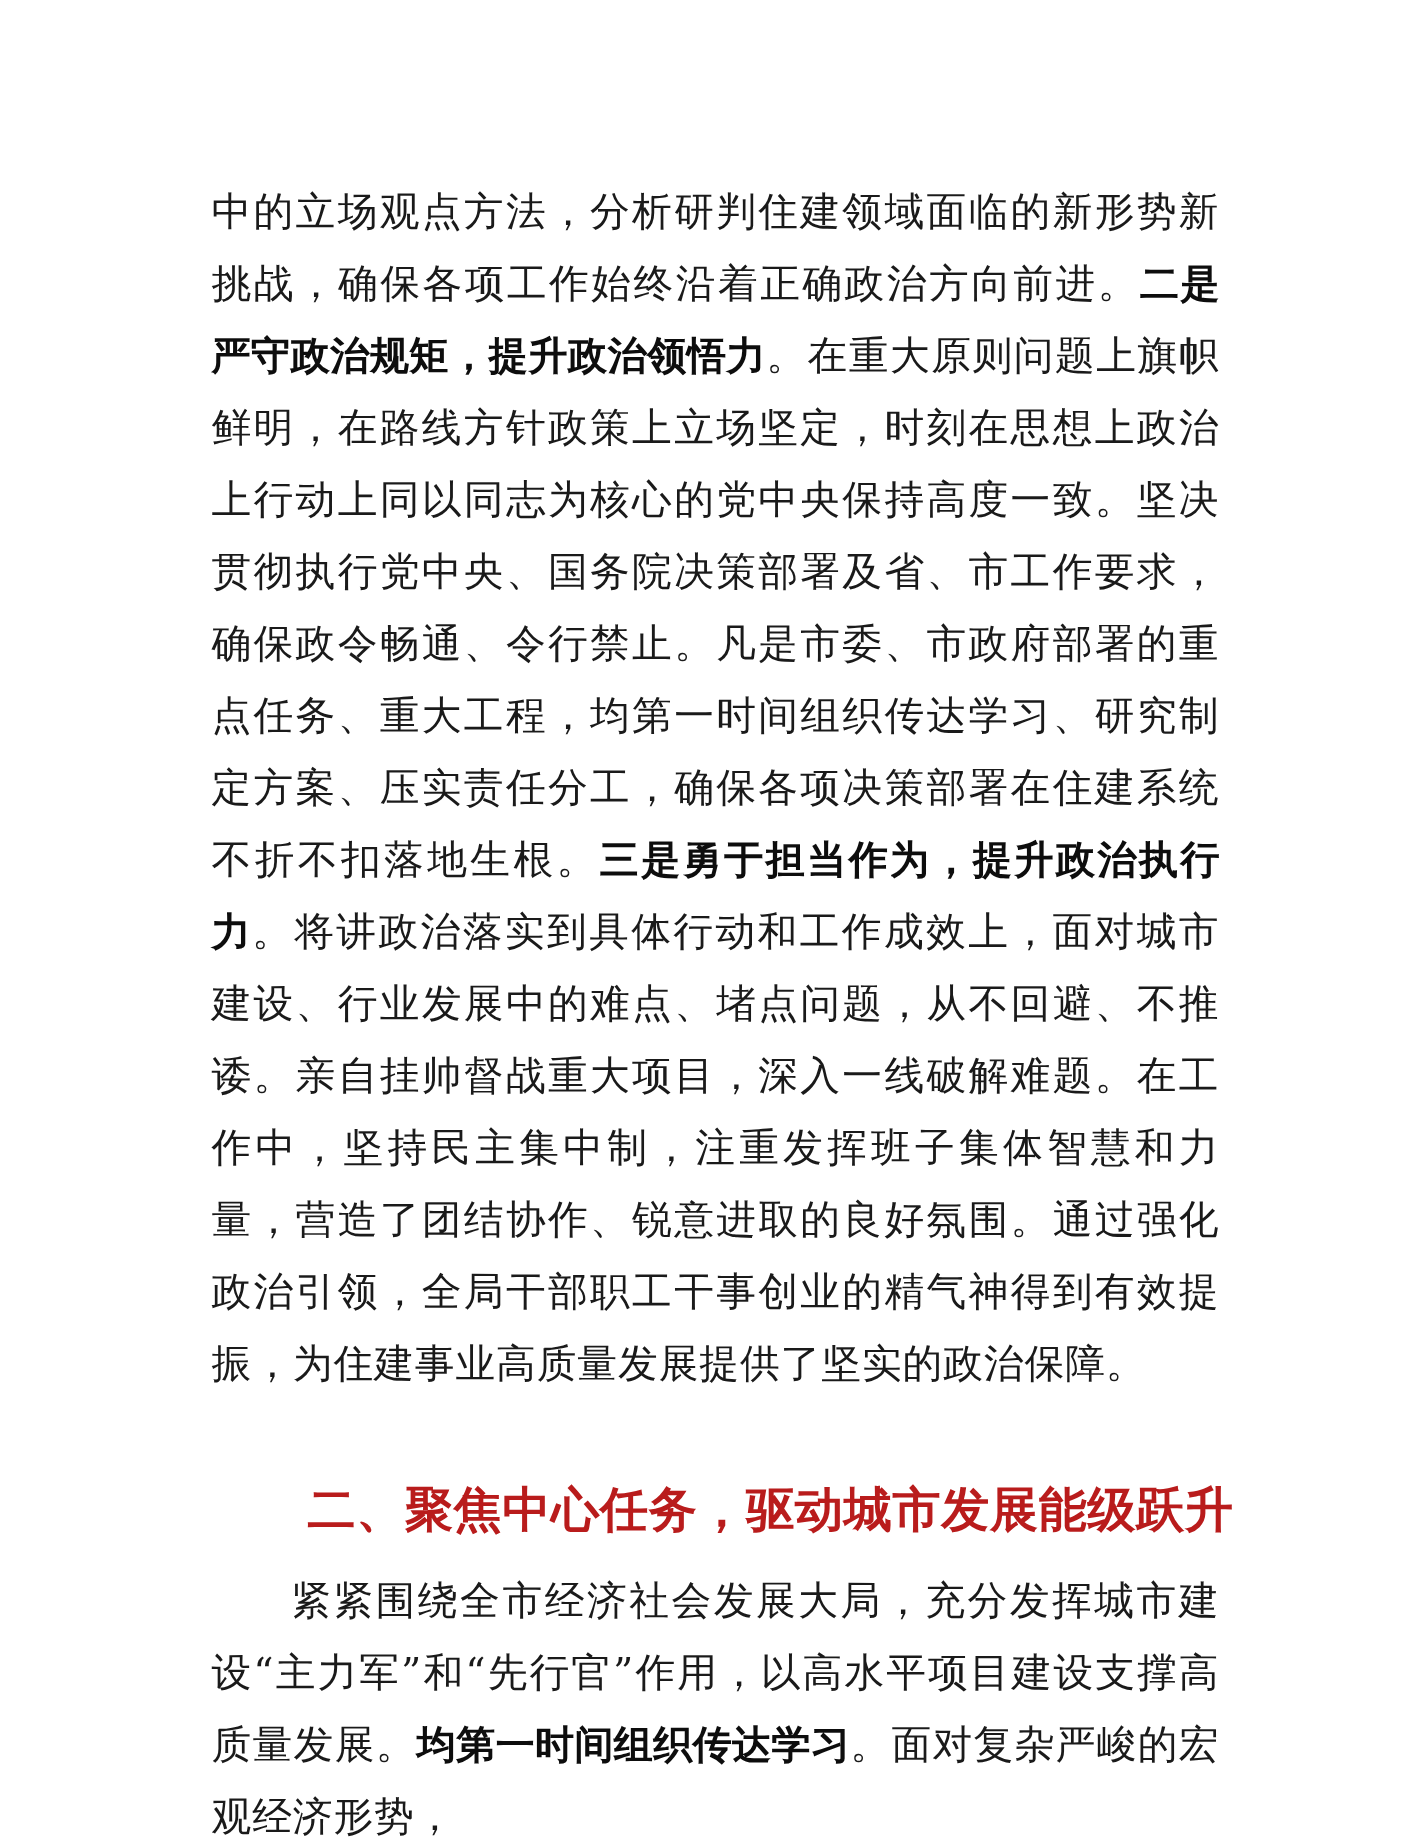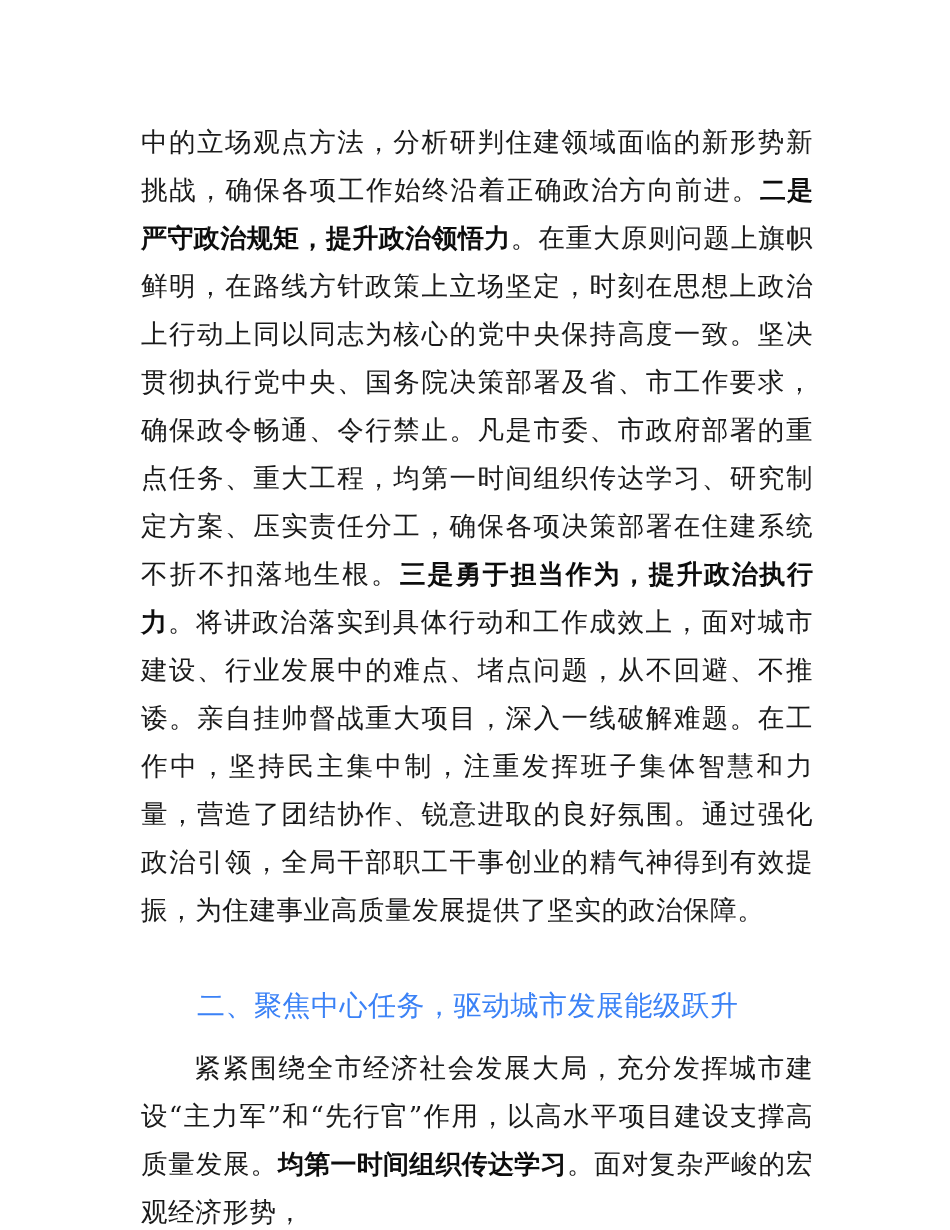--- a/index.html
+++ b/index.html
@@ -41,24 +41,24 @@
   .b {
     font-family: "DejaVu Sans", "Liberation Sans", sans-serif;
     font-weight: 700;
     font-size: 26px;
     letter-spacing: 0;
     color: #0d0d0d;
   }
   
   .heading {
     font-family: "DejaVu Sans", "Liberation Sans", sans-serif;
-    font-weight: 400;
-    font-size: 28px;
+    font-weight: 700;
+    font-size: 32px;
     line-height: 48px;
-    color: #3b82f6;
+    color: #b91c1c;
     margin: 0;
     text-indent: 2em;
     letter-spacing: 0.5px;
     white-space: nowrap;
   }
   .gap-before-heading { height: 48px; }
   .gap-after-heading  { height: 14px; }
 </style>
 </head>
 <body>

